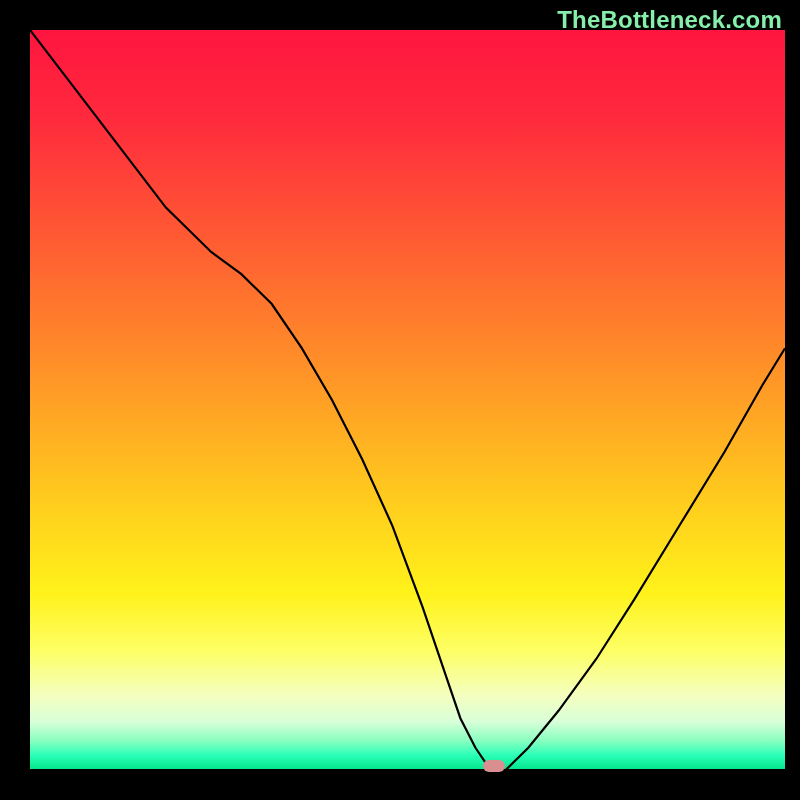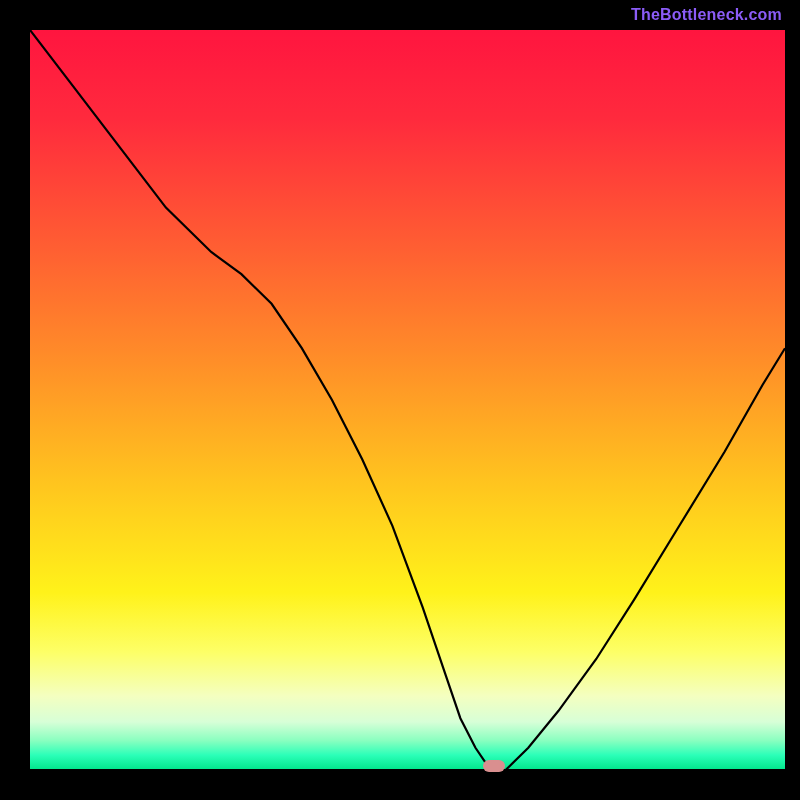--- a/index.html
+++ b/index.html
@@ -36,23 +36,23 @@
     left: 0;
     top: 0;
     width: 100%;
     height: 100%;
   }
   .watermark {
     position: absolute;
     top: 6px;
     right: 18px;
     font-family: Arial, Helvetica, sans-serif;
-    font-size: 16px;
+    font-size: 24px;
     font-weight: bold;
-    color: #8b5cf6;
+    color: #86efac;
     letter-spacing: 0.2px;
   }
   .marker {
     position: absolute;
     width: 22px;
     height: 12px;
     border-radius: 6px;
     background: #d98f8f;
     transform: translate(-50%, -50%);
   }

